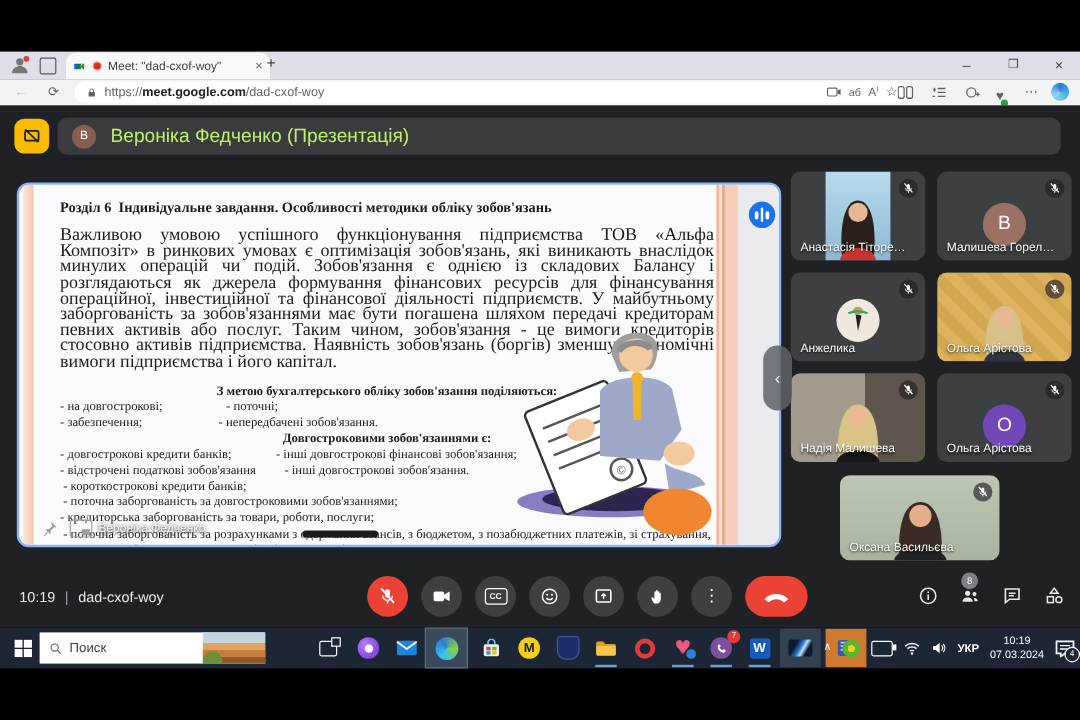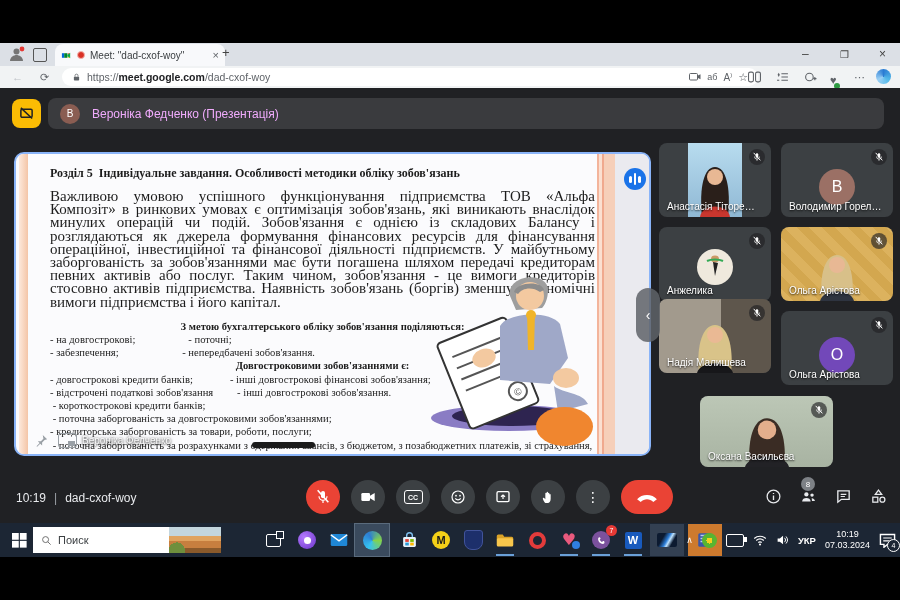--- a/index.html
+++ b/index.html
@@ -17,21 +17,21 @@
            display:flex;align-items:center;padding:0 10px;gap:6px;font-size:10.5px;color:#5f6368;}
   .addricon{color:#5f6368;font-size:11px;line-height:18px;}
   
   #meet{position:absolute;left:0;top:88px;width:900px;height:435px;background:#202124;}
   #banner-pill{position:absolute;left:48px;top:10px;width:836px;height:31px;background:#3a3b3e;border-radius:8px;
                display:flex;align-items:center;gap:12px;padding-left:12px;box-sizing:border-box;}
   #nopres-btn{position:absolute;left:12px;top:11px;width:29px;height:29px;background:#fbbc04;border-radius:8px;
               display:flex;align-items:center;justify-content:center;}
   .mini-avatar{width:20px;height:20px;border-radius:50%;background:#8a5d52;color:#fff;font-size:10px;
                display:flex;align-items:center;justify-content:center;}
-  #banner-name{color:#f0abfc;font-size:12px;}
+  #banner-name{color:#bef264;font-size:16px;}
   
   #share{position:absolute;left:14px;top:64px;width:637px;height:304px;background:#fbfbfd;
          border:2px solid var(--tile-border,#8ab4f8);border-radius:10px;box-sizing:border-box;overflow:hidden;}
   .peachL{position:absolute;left:3px;top:0;width:9px;height:100%;background:linear-gradient(90deg,#fde9dc,var(--slide-peach,#f4c5a7));}
   .peachR{position:absolute;left:581px;top:0;width:18px;height:100%;
           background:linear-gradient(90deg,#f3b49b 0 2px,#fbe0d1 2px 5px,#f0a98e 5px 7px,#f6cfb9 7px 18px);}
   .grayR{position:absolute;left:599px;top:0;width:34px;height:100%;background:#eaeaef;}
   #slide-text{position:absolute;left:34px;top:12px;width:545px;font-family:"Liberation Serif",serif;color:#1c1c1c;}
   #slide-title{font-size:12px;font-weight:bold;margin-bottom:9px;white-space:pre-wrap;}
   #slide-para{font-size:15px;line-height:13.2px;text-align:justify;margin-bottom:11px;}
@@ -173,21 +173,21 @@
       <span class="mini-avatar">В</span>
       <span id="banner-name">Вероніка Федченко (Презентація)</span>
     </div>
 
     <div id="share">
       <div class="peachL"></div>
       <div class="peachR"></div>
       <div class="grayR"></div>
 
       <div id="slide-text">
-        <div id="slide-title">Розділ 5  Індивідуальне завдання. Особливості методики обліку зобов'язань</div>
+        <div id="slide-title">Розділ 6  Індивідуальне завдання. Особливості методики обліку зобов'язань</div>
         <div id="slide-para">Важливою умовою успішного функціонування підприємства ТОВ «Альфа Композіт» в ринкових умовах є оптимізація зобов'язань, які виникають внаслідок минулих операцій чи подій. Зобов'язання є однією із складових Балансу і розглядаються як джерела формування фінансових ресурсів для фінансування операційної, інвестиційної та фінансової діяльності підприємств. У майбутньому заборгованість за зобов'язаннями має бути погашена шляхом передачі кредиторам певних активів або послуг. Таким чином, зобов'язання - це вимоги кредиторів стосовно активів підприємства. Наявність зобов'язань (боргів) зменшує економічні вимоги підприємства і його капітал.</div>
         <div class="sl b">З метою бухгалтерського обліку зобов'язання поділяються:</div>
         <div class="sl">- на довгострокові;                    - поточні;</div>
         <div class="sl">- забезпечення;                        - непередбачені зобов'язання.</div>
         <div class="sl b">Довгостроковими зобов'язаннями є:</div>
         <div class="sl">- довгострокові кредити банків;              - інші довгострокові фінансові зобов'язання;</div>
         <div class="sl">- відстрочені податкові зобов'язання         - інші довгострокові зобов'язання.</div>
         <div class="sl"> - короткострокові кредити банків;</div>
         <div class="sl"> - поточна заборгованість за довгостроковими зобов'язаннями;</div>
         <div class="sl">- кредиторська заборгованість за товари, роботи, послуги;</div>
@@ -257,21 +257,21 @@
 
     <div class="ptile" style="left:781px;top:55px;width:112px;height:74px">
       <div class="avatarc" style="background:#9b7065">В</div>
       <div class="micchip">
           <svg viewBox="0 0 24 24">
             <rect x="9" y="3" width="6" height="11" rx="3" fill="#fff"></rect>
             <path d="M6 11a6 6 0 0 0 12 0M12 17v4" stroke="#fff" stroke-width="1.8" fill="none"></path>
             <line x1="4" y1="2" x2="20" y2="20" stroke="#fff" stroke-width="2.4"></line>
           </svg>
         </div>
-      <div class="pname">Володимир Горел…</div>
+      <div class="pname">Малишева Горел…</div>
     </div>
 
     <div class="ptile" style="left:659px;top:139px;width:112px;height:74px">
       <div class="avatarc" style="background:#efe9dd;top:22px">
         <svg width="20" height="26" viewBox="0 0 20 26">
             <ellipse cx="10" cy="5" rx="4" ry="3.4" fill="#c96"></ellipse>
             <path d="M8 8l2 14 3-13z" fill="#222"></path>
             <path d="M2 7c4-2 12-2 16 0" stroke="#3a5" stroke-width="2" fill="none"></path>
           </svg>
       </div>
@@ -296,21 +296,21 @@
       <div class="micchip">
           <svg viewBox="0 0 24 24">
             <rect x="9" y="3" width="6" height="11" rx="3" fill="#fff"></rect>
             <path d="M6 11a6 6 0 0 0 12 0M12 17v4" stroke="#fff" stroke-width="1.8" fill="none"></path>
             <line x1="4" y1="2" x2="20" y2="20" stroke="#fff" stroke-width="2.4"></line>
           </svg>
         </div>
       <div class="pname">Ольга Арістова</div>
     </div>
 
-    <div class="ptile" style="left:659px;top:211px;width:112px;height:74px">
+    <div class="ptile" style="left:659px;top:223px;width:112px;height:74px">
       <div class="vidfull" style="background:linear-gradient(90deg,#a29a8d 0 55%,#5e564c 55%)">
         <svg class="psvg" viewBox="0 0 70 60">
             <path d="M19 60C16 32 23 12 35 12s19 20 16 48z" fill="#d9c389"></path>
             <circle cx="35" cy="22" r="8" fill="#eab994"></circle>
             <path d="M17 60c3-13 33-13 36 0z" fill="#17171a"></path>
           </svg>
       </div>
       <div class="micchip">
           <svg viewBox="0 0 24 24">
             <rect x="9" y="3" width="6" height="11" rx="3" fill="#fff"></rect>

